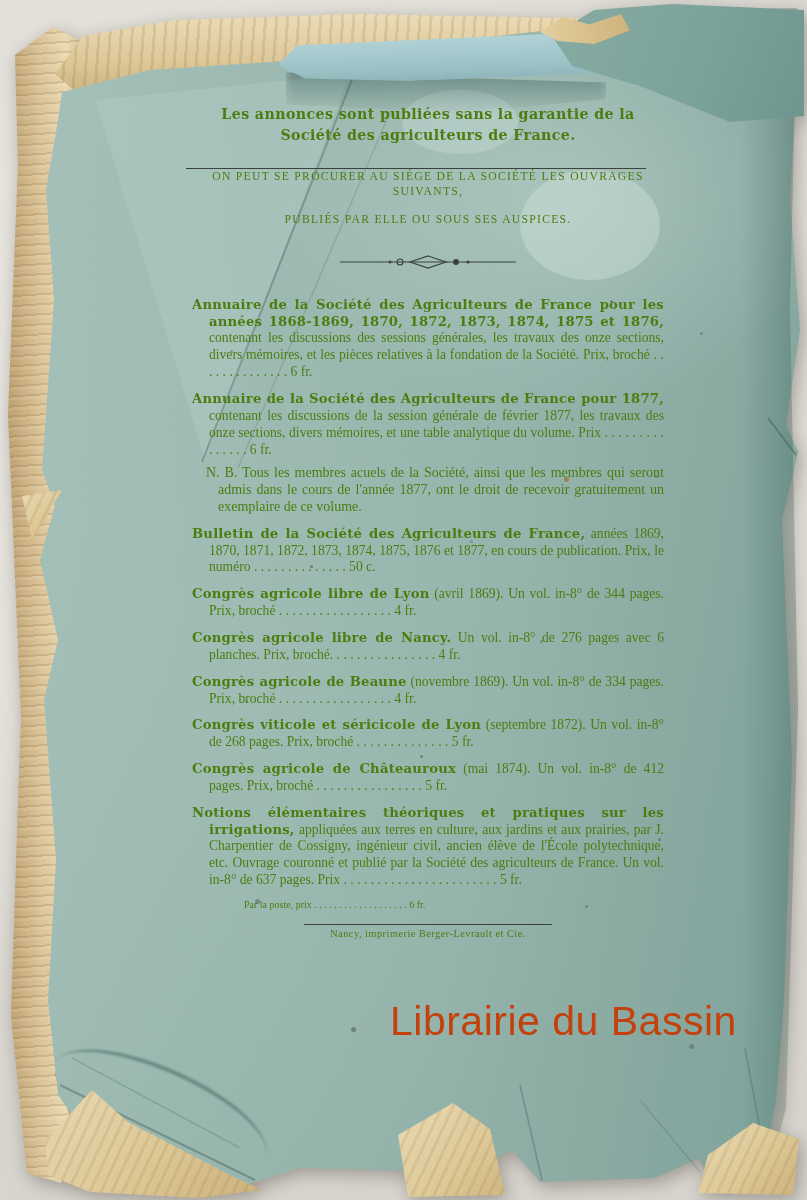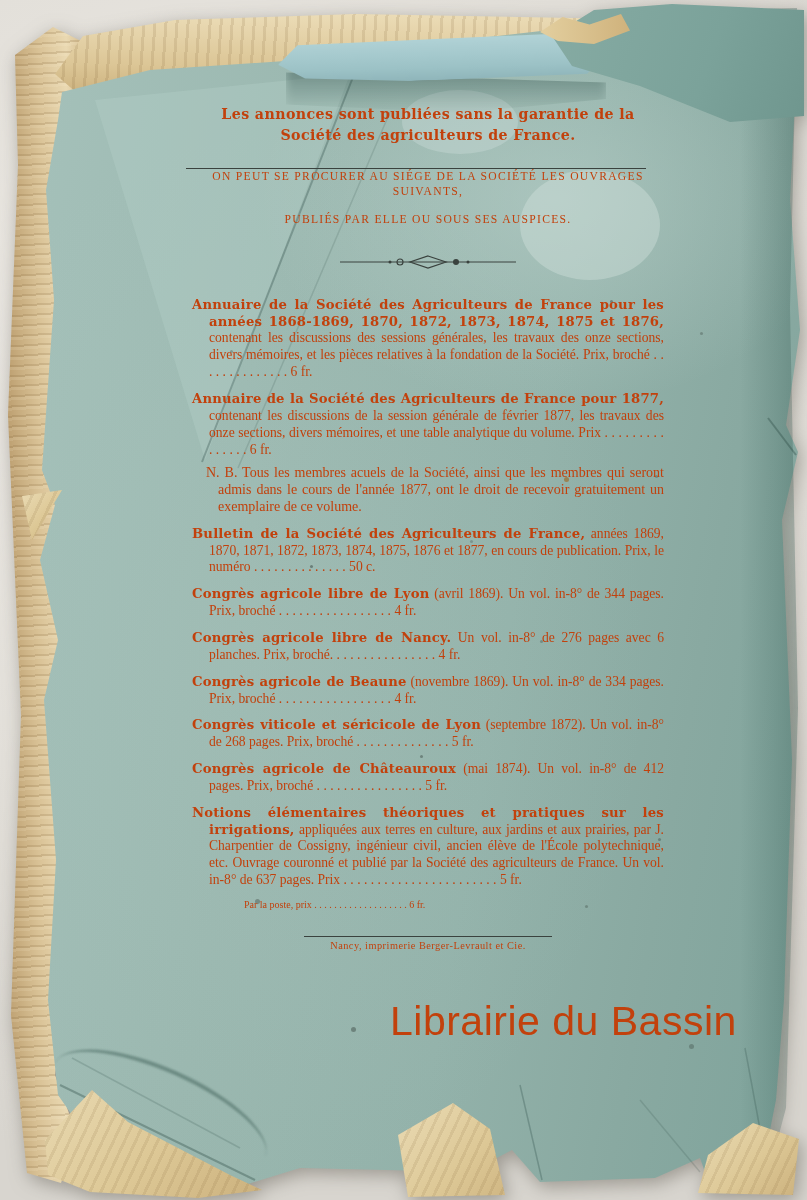--- a/index.html
+++ b/index.html
@@ -79,34 +79,34 @@
       310px 565px 0 0 rgba(45,55,50,.45), 420px 755px 0 0 rgba(45,55,50,.40),
       256px 900px 0 1px rgba(45,55,50,.35), 610px 300px 0 0 rgba(45,55,50,.40),
       658px 838px 0 0 rgba(45,55,50,.35), 352px 1028px 0 1px rgba(45,55,50,.40),
       700px 332px 0 0 rgba(45,55,50,.30), 540px 640px 0 0 rgba(45,55,50,.30),
       230px 350px 0 0 rgba(45,55,50,.30), 470px 540px 0 0 rgba(45,55,50,.25),
       585px 905px 0 0 rgba(45,55,50,.30), 655px 475px 0 0 rgba(45,55,50,.30),
       690px 1045px 0 1px rgba(45,55,50,.30), 245px 700px 0 0 rgba(45,55,50,.25),
       565px 478px 0 1px rgba(160,105,35,.65);}
 
   
-  .print{position:absolute;left:192px;top:104px;width:472px;color:#c2410c;}
+  .print{position:absolute;left:192px;top:104px;width:472px;color:#4d7c0f;}
   .notice{font-family:"DejaVu Serif",serif;text-align:center;font-weight:bold;font-size:14.2px;line-height:1.5;letter-spacing:.4px;padding:0 6px;}
   .rule1{border:0;border-top:1.5px solid #3a423e;width:460px;margin:21px 0 0 -6px;}
   .procure{text-align:center;font-size:11.6px;letter-spacing:1.3px;line-height:1.3;}
   .procure-1{}
   .procure-2{margin-top:13px;}
   .ornament{display:block;margin:27px auto 0;}
   .entries{margin-top:27px;}
   .entry{font-size:13.6px;line-height:1.24;margin:0 0 10px;padding-left:17px;text-indent:-17px;text-align:justify;}
   .entry b{font-family:"DejaVu Serif",serif;font-weight:bold;font-size:13.2px;letter-spacing:.2px;margin-top:48px;}
   .note{font-size:14px;line-height:1.2;margin:-3px 0 10px;padding-left:26px;text-indent:-12px;text-align:justify;}
   .note-single{text-align:left;padding-left:38px;text-indent:0;}
   .post{font-size:10px;margin:2px 0 0;padding-left:52px;}
-  .imprint-wrap{margin-top:26px;text-align:center;}
+  .imprint-wrap{margin-top:14px;text-align:center;}
   .imprint-rule{border:0;border-top:1px solid #3a423e;width:248px;margin:0 auto 3px;}
   .imprint{font-size:10.3px;letter-spacing:.5px;}
 
   
   .watermark{position:absolute;left:390px;top:998px;font-family:"Liberation Sans","DejaVu Sans",sans-serif;
     font-size:41px;color:#c2410c;letter-spacing:.5px;white-space:nowrap;}
 </style>
 </head>
 <body>
 

